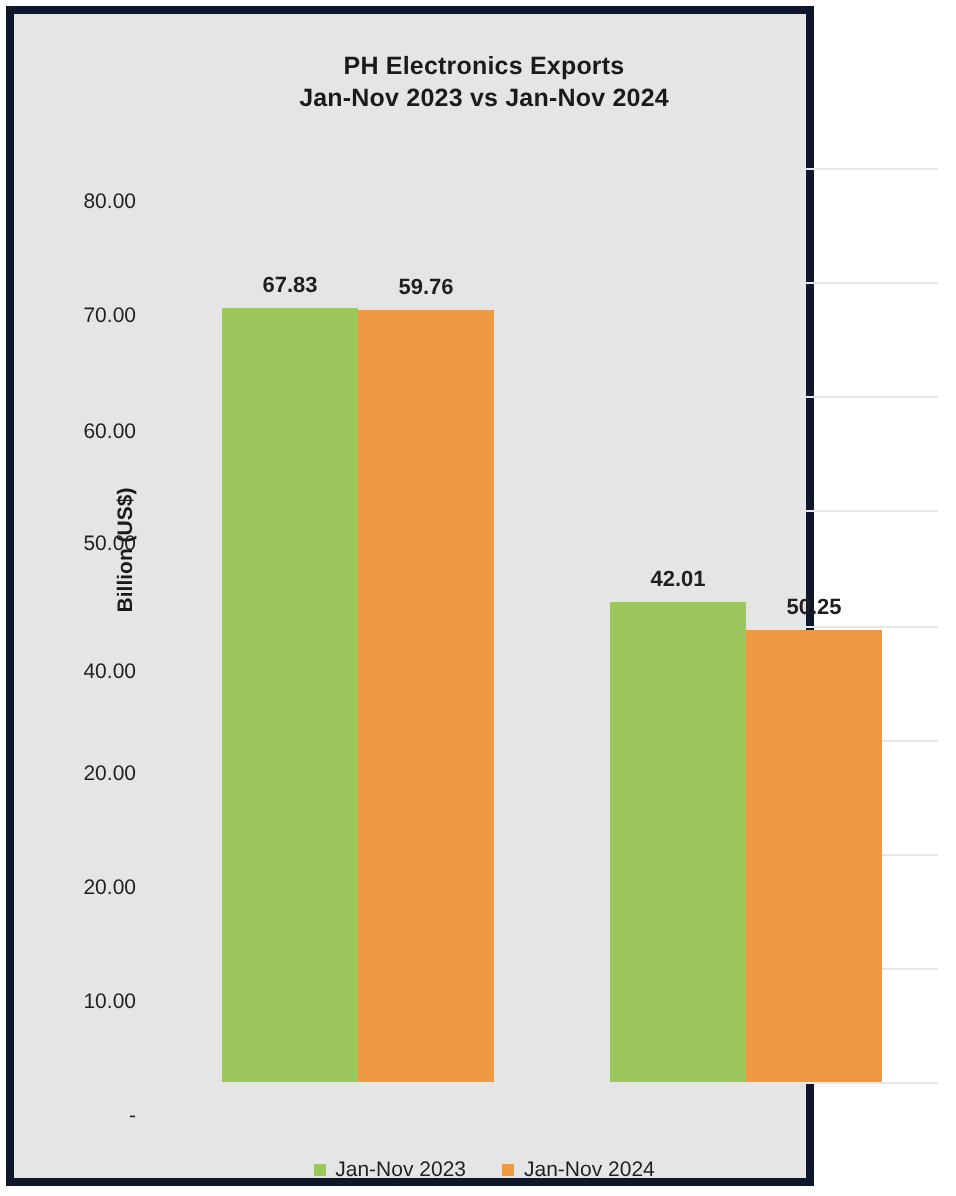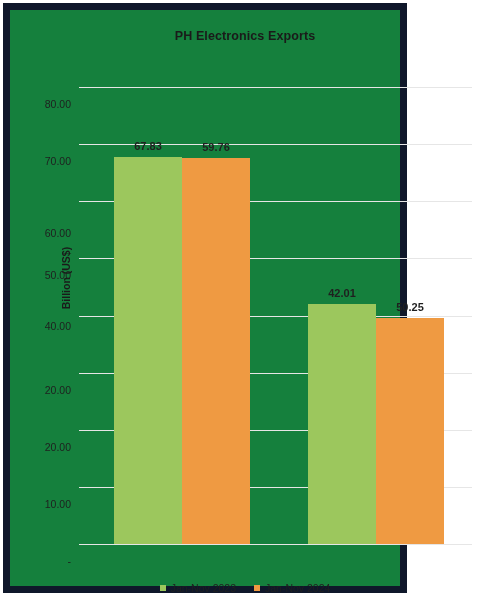--- a/index.html
+++ b/index.html
@@ -12,22 +12,22 @@
     height: 598px;
     font-family: "Liberation Sans", sans-serif;
     overflow: hidden;
   }
   #chart-frame {
     position: absolute;
     left: 3px;
     top: 3px;
     width: 404px;
     height: 590px;
-    background: #15803d;
-    border: 7px solid #0f172a;
+    background: #e5e5e5;
+    border: 4px solid #0f172a;
     box-sizing: border-box;
   }
   
   #chart-title {
     position: absolute;
     left: 0;
     top: 18px;
     width: 470px;
     text-align: center;
     font-size: 12.5px;
@@ -148,30 +148,31 @@
     white-space: nowrap;
   }
 </style>
 </head>
 <body>
 
 <div id="chart-frame">
 
   <div id="chart-title">
     <span class="t-line">PH Electronics Exports</span>
+    <span class="t-line">Jan-Nov 2023 vs Jan-Nov 2024</span>
   </div>
 
   <div id="y-axis-title">Billion (US$)</div>
 
   <div id="y-axis-labels">
       <div class="ylab" style="top: 17px;">80.00</div>
       <div class="ylab" style="top: 74.125px;">70.00</div>
-      <div class="ylab" style="top: 146px;">60.00</div>
+      <div class="ylab" style="top: 132px;">60.00</div>
       <div class="ylab" style="top: 188.375px;">50.00</div>
-      <div class="ylab" style="top: 239px; text-align: right;">40.00</div>
+      <div class="ylab" style="top: 252px; text-align: right;">40.00</div>
       <div class="ylab" style="top: 302.625px;">20.00</div>
       <div class="ylab" style="top: 359.75px;">20.00</div>
       <div class="ylab" style="top: 416.875px;">10.00</div>
       <div class="ylab" style="top: 474px;">-</div>
     </div>
 
   <div id="plot">
       <div class="gridline" style="top: 17px;"></div>
       <div class="gridline" style="top: 74.125px;"></div>
       <div class="gridline" style="top: 131.25px;"></div>

